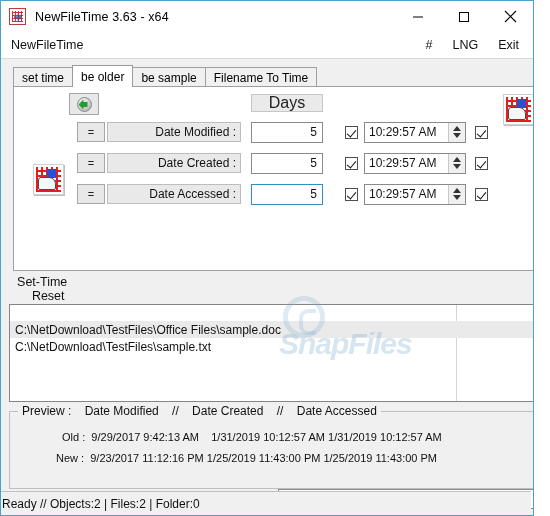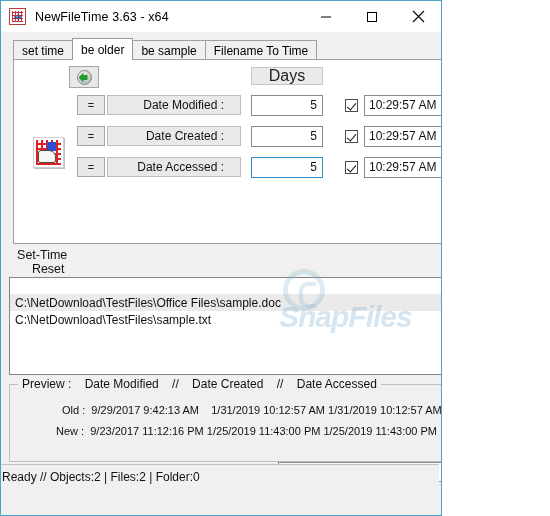--- a/index.html
+++ b/index.html
@@ -6,21 +6,21 @@
   html, body {
     margin: 0; padding: 0;
     width: 550px; height: 516px;
     overflow: hidden;
     background: #ffffff;
     font-family: "Liberation Sans", sans-serif;
   }
 
   .window {
     position: relative;
-    width: 442px; height: 516px;
+    width: 534px; height: 516px;
     background: #f0f0f0;
     border: 1px solid #4aa3c7;
     overflow: hidden;
   }
 
   
   .titlebar {
     position: relative;
     height: 31px;
     background: #ffffff;
@@ -219,21 +219,21 @@
     display: flex; align-items: center; justify-content: center;
     font-size: 11px; color: #222;
   }
   .label-field {
     position: absolute;
     left: 93px;
     width: 134px; height: 20px;
     background: #e9e9e9;
     border: 1px solid #bdbdbd;
     display: flex; align-items: center; justify-content: flex-end;
-    padding-right: 16px;
+    padding-right: 4px;
     font-size: 12px; color: #111;
   }
   .days-input {
     position: absolute;
     left: 237px;
     width: 72px; height: 21px;
     background: #ffffff;
     border: 1px solid #8a8a8a;
     display: flex; align-items: center; justify-content: flex-end;
     padding-right: 5px;
@@ -441,20 +441,28 @@
       </div>
       <div class="winbtn">
         <svg width="13" height="13" viewBox="0 0 13 13">
             <line x1="1" y1="1" x2="12" y2="12" stroke="#000" stroke-width="1.1"></line>
             <line x1="12" y1="1" x2="1" y2="12" stroke="#000" stroke-width="1.1"></line>
           </svg>
       </div>
     </div>
   </div>
 
+  <div class="menubar">
+    <div class="menu-left">NewFileTime</div>
+    <div class="menu-right">
+      <div>#</div>
+      <div>LNG</div>
+      <div>Exit</div>
+    </div>
+  </div>
 
   <div class="body-area">
 
     <div class="tabstrip">
       <div class="tab">set time</div>
       <div class="tab active">be older</div>
       <div class="tab">be sample</div>
       <div class="tab">Filename To Time</div>
     </div>
 

